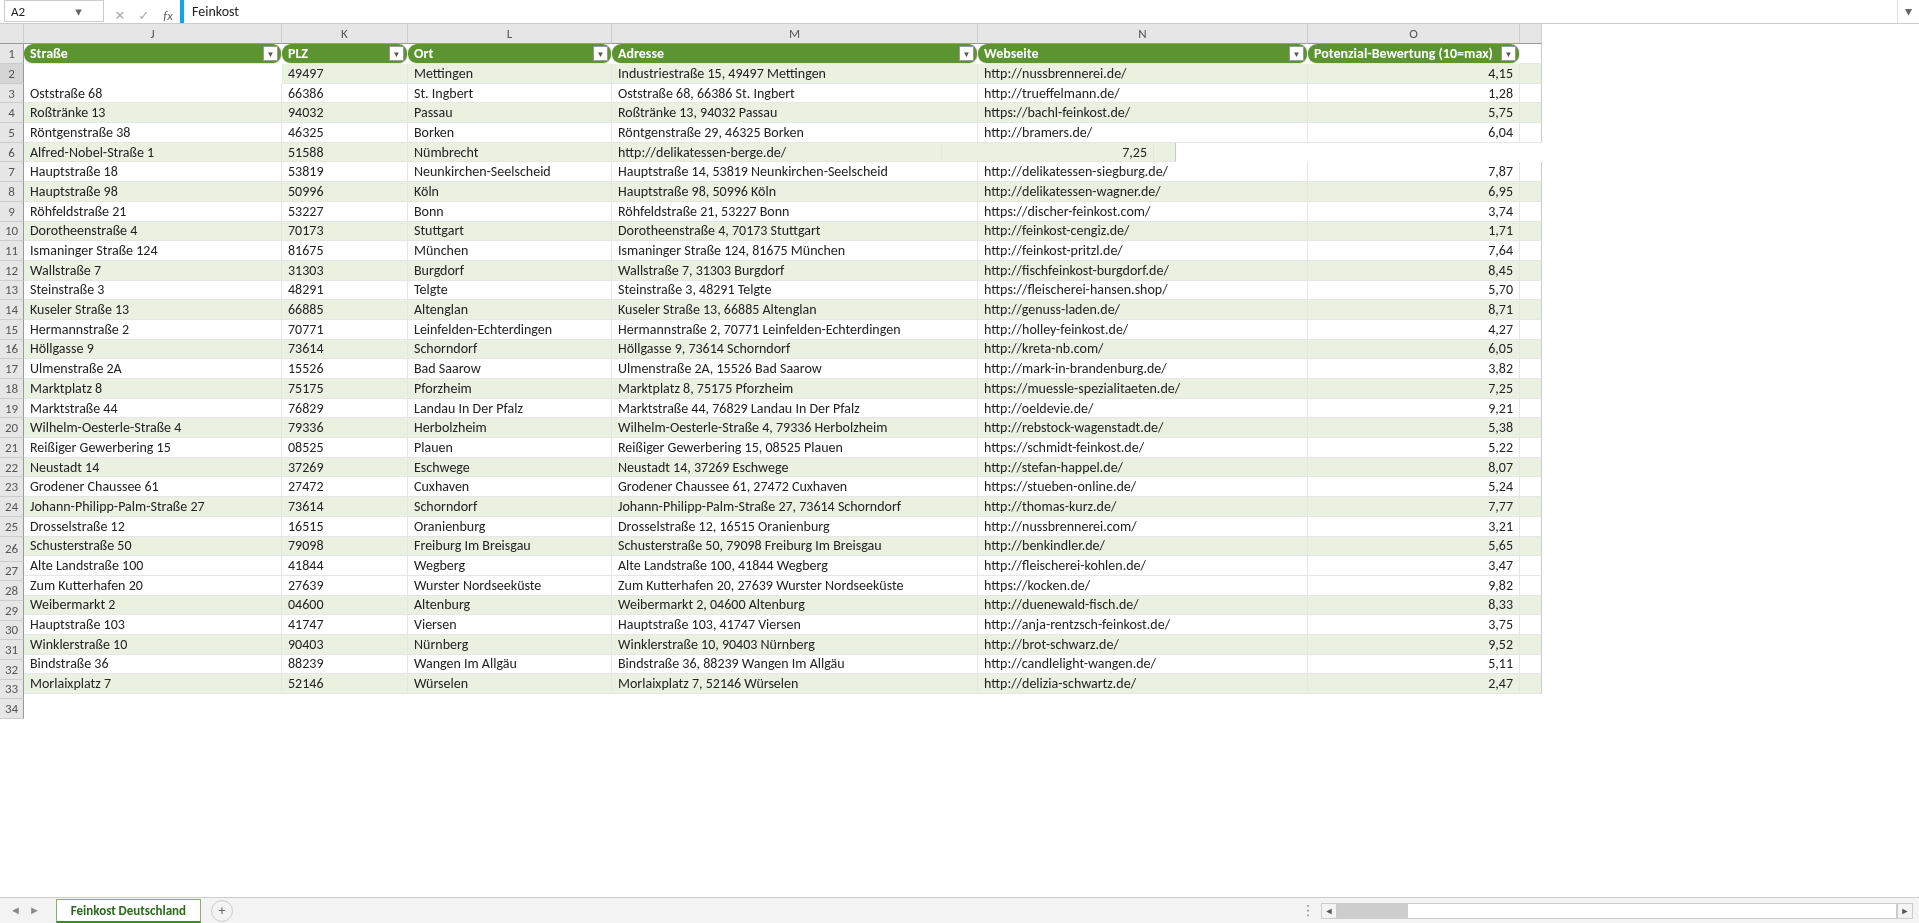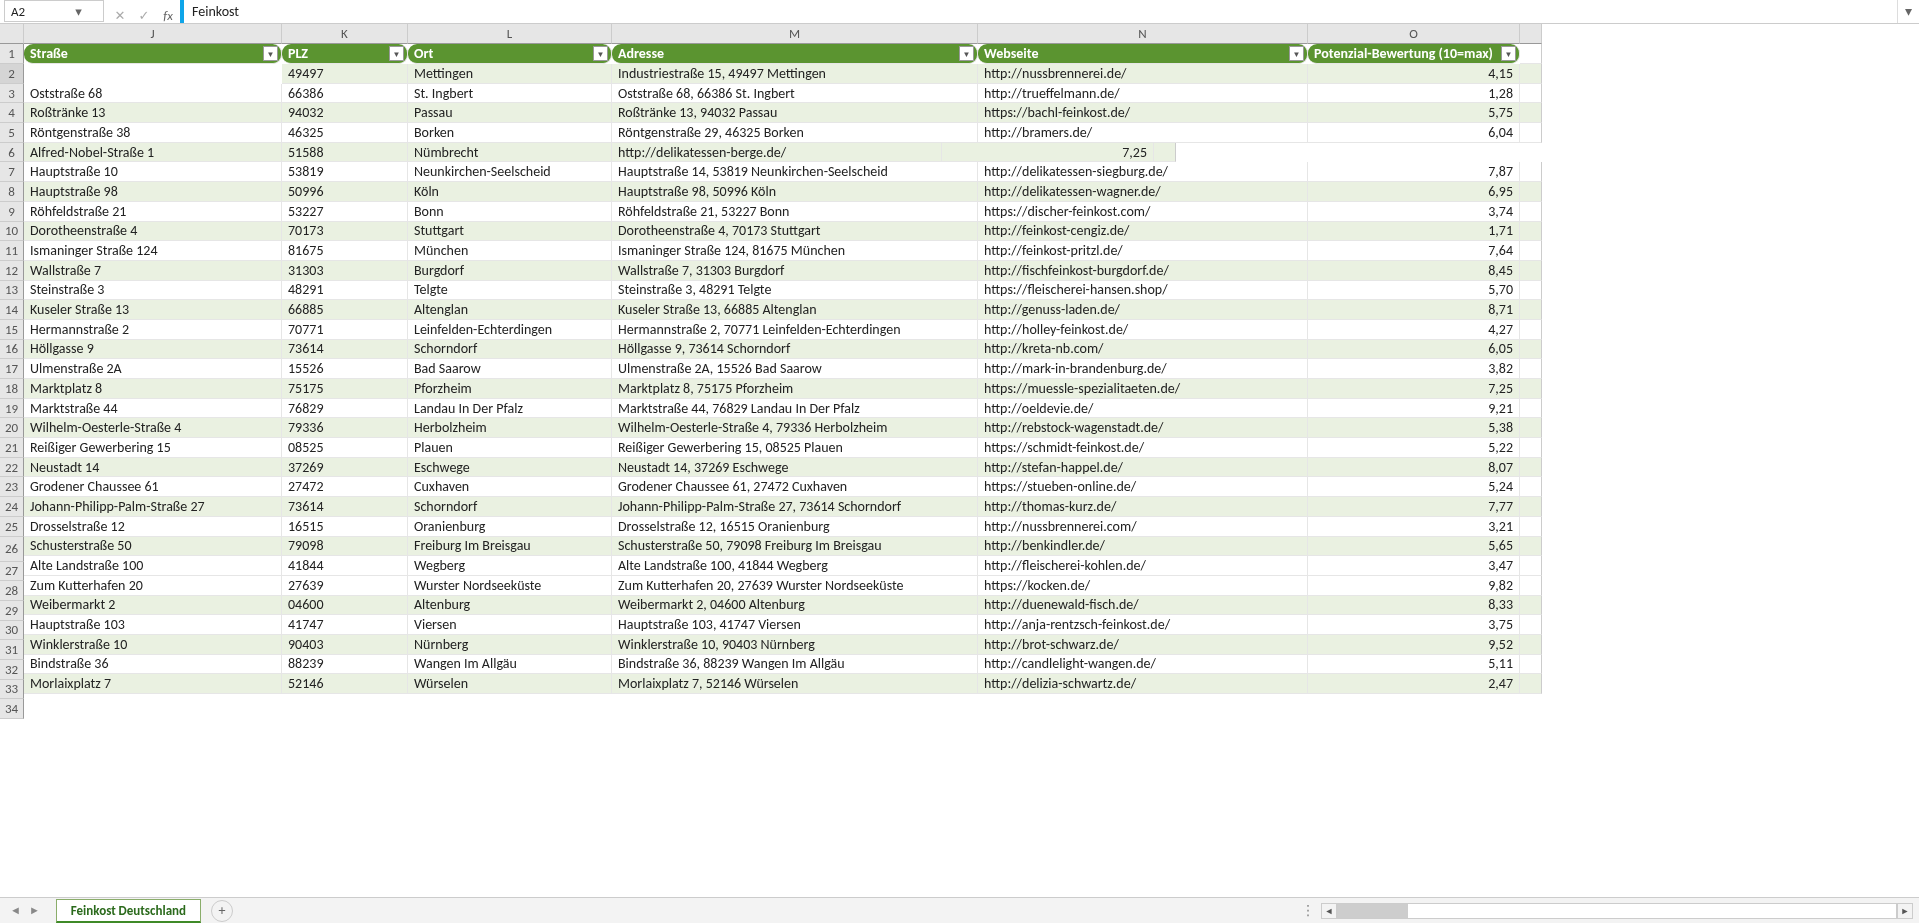--- a/index.html
+++ b/index.html
@@ -167,21 +167,21 @@
         </div>
         <div class="row even">
           <div class="cell col-J">Alfred-Nobel-Straße 1</div>
           <div class="cell col-K">51588</div>
           <div class="cell col-L">Nümbrecht</div>
           <div class="cell col-N">http://delikatessen-berge.de/</div>
           <div class="cell col-O num">7,25</div>
           <div class="cell col-X last"></div>
         </div>
         <div class="row odd">
-          <div class="cell col-J">Hauptstraße 10</div>
+          <div class="cell col-J">Hauptstraße 18</div>
           <div class="cell col-K">53819</div>
           <div class="cell col-L">Neunkirchen-Seelscheid</div>
           <div class="cell col-M">Hauptstraße 14, 53819 Neunkirchen-Seelscheid</div>
           <div class="cell col-N">http://delikatessen-siegburg.de/</div>
           <div class="cell col-O num">7,87</div>
           <div class="cell col-X last"></div>
         </div>
         <div class="row even">
           <div class="cell col-J">Hauptstraße 98</div>
           <div class="cell col-K">50996</div>

